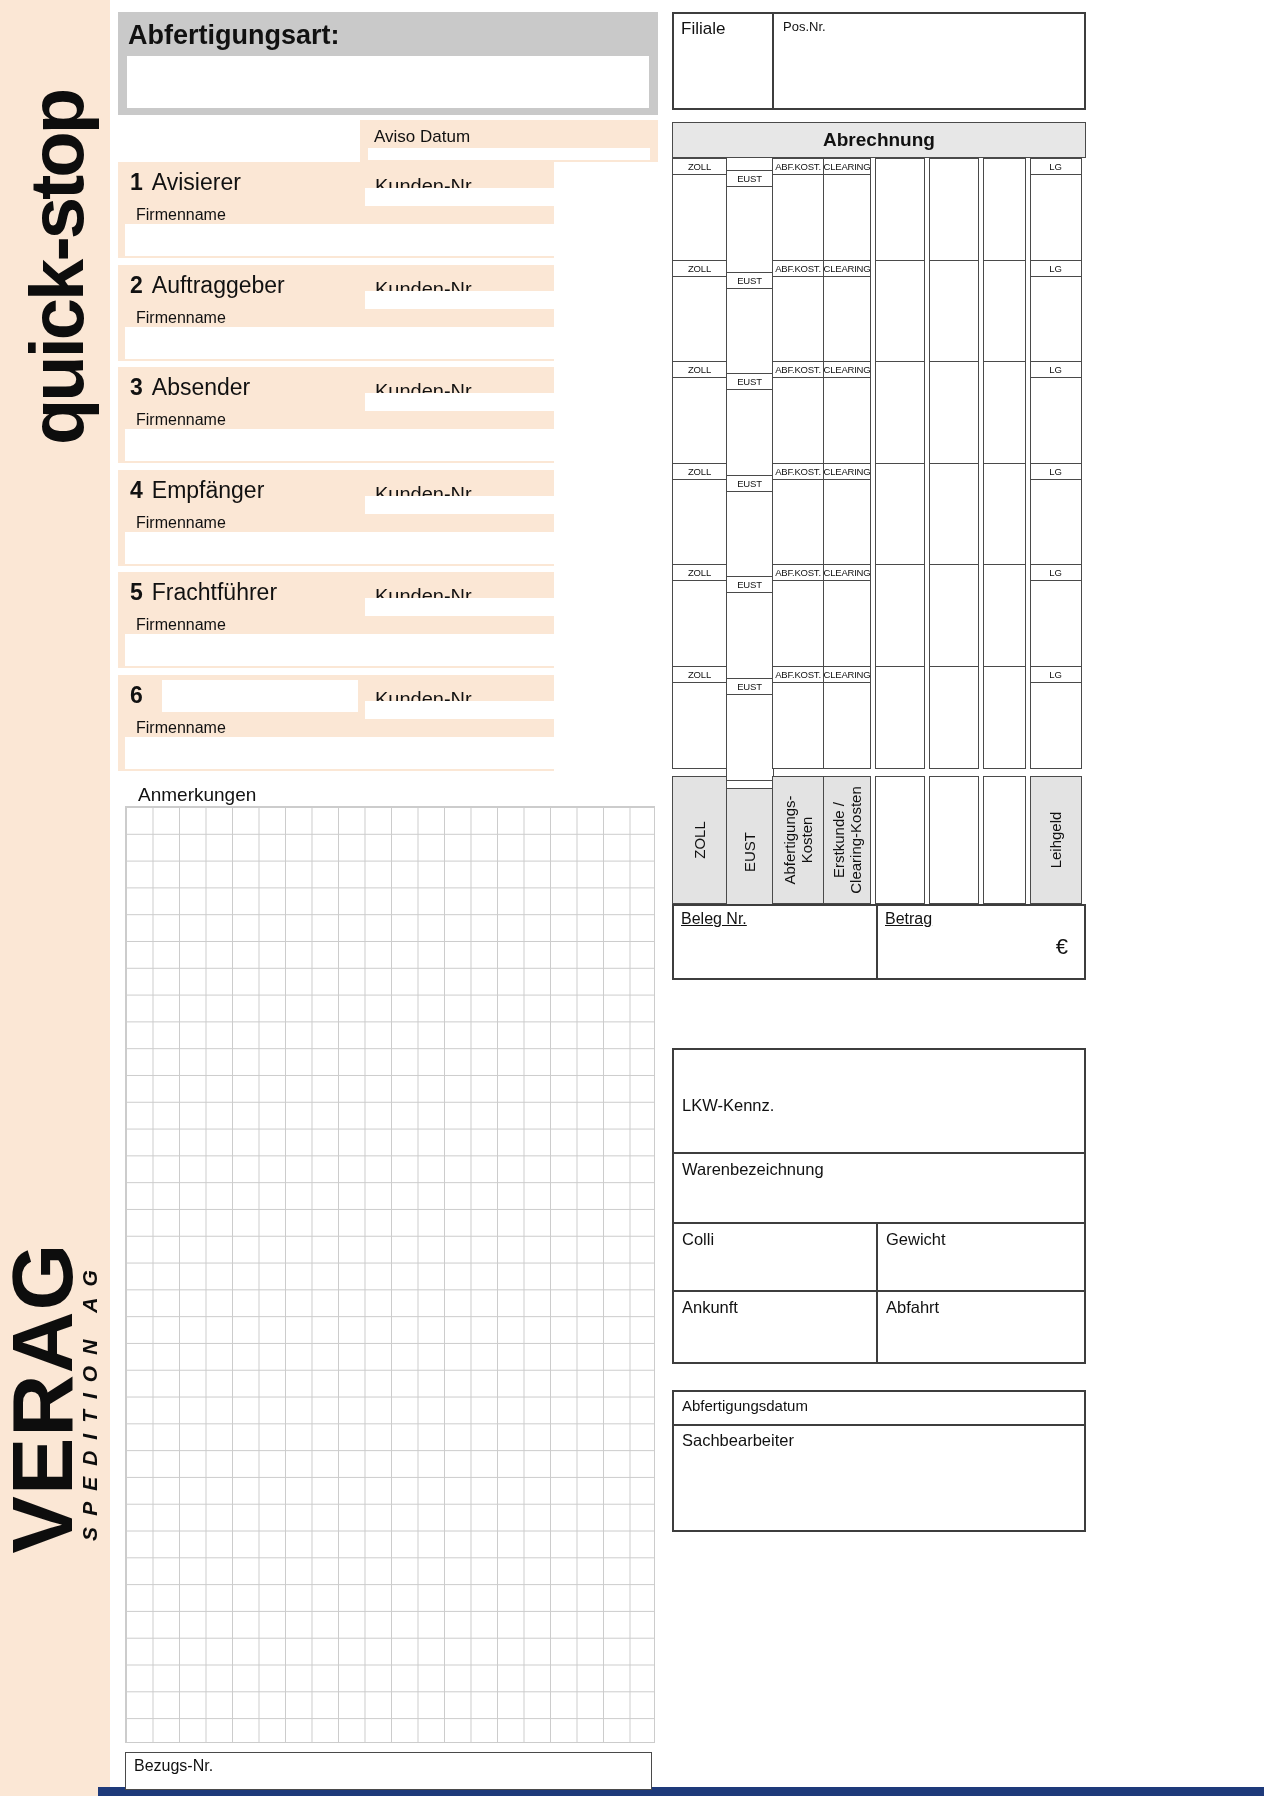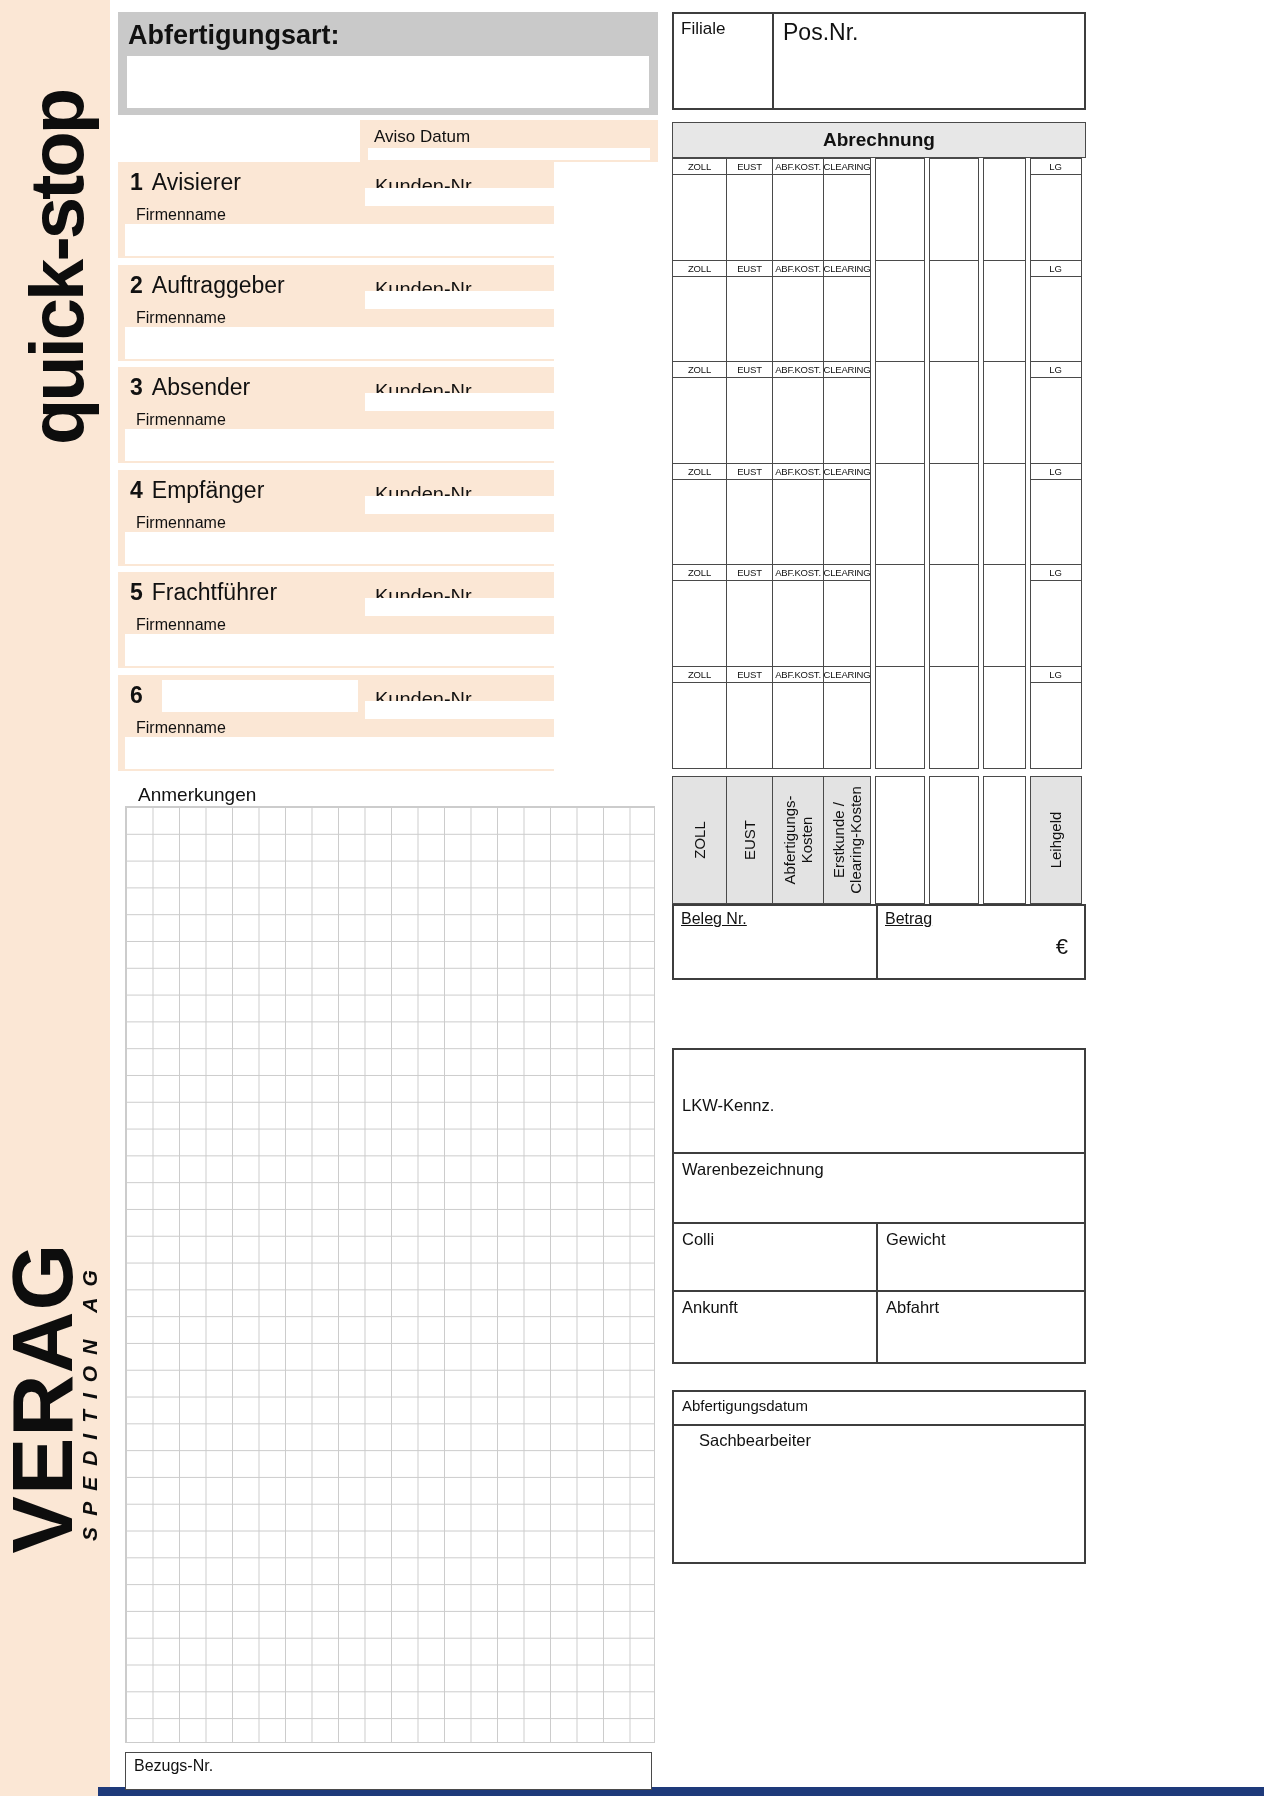--- a/index.html
+++ b/index.html
@@ -22,21 +22,21 @@
   .bottom-bar{position:absolute; left:98px; top:1787px; width:1166px; height:9px; background:var(--footer-blue);}
 
   
   .abfart-box{position:absolute; left:118px; top:12px; width:540px; height:103px; background:var(--header-gray);}
   .abfart-label{position:absolute; left:10px; top:8px; font-size:27px; font-weight:600;}
   .abfart-field{position:absolute; left:9px; top:44px; width:522px; height:52px; background:#ffffff;}
 
   
   .filiale-box{position:absolute; left:672px; top:12px; width:414px; height:98px; background:#ffffff; border:2px solid var(--border-dark); display:flex;}
   .filiale-cell{width:100px; border-right:2px solid var(--border-dark); padding:5px 7px; font-size:17px;}
-  .posnr-cell{flex:1; padding:5px 9px; font-size:23px;}
+  .posnr-cell{flex:1; padding:5px 9px; font-size:13px;}
 
   
   .aviso-strip{position:absolute; left:360px; top:120px; width:298px; height:42px; background:var(--peach);}
   .aviso-label{position:absolute; left:14px; top:7px; font-size:17px;}
   .aviso-field{position:absolute; left:8px; top:28px; width:282px; height:12px; background:#ffffff;}
 
   
   .abrechnung{position:absolute; left:672px; top:122px; width:414px; height:36px; background:var(--panel-gray); border:1.5px solid var(--border-mid); display:flex; align-items:center; justify-content:center; font-size:19px; font-weight:600;}
 
   
@@ -49,21 +49,21 @@
   .firmen-label{position:absolute; left:18px; top:44px; font-size:16px;}
   .firmen-field{position:absolute; left:7px; top:62px; width:525px; height:32px; background:#ffffff;}
 
   
   .cost-table{position:absolute; left:672px; top:158px; width:414px;}
   .ct-row{display:flex; height:103px;}
   .ct-row + .ct-row{margin-top:-1.5px;}
   .ct-cell{position:relative; border:1.5px solid var(--border-mid); background:#ffffff; height:103px;}
   .grp + .grp{margin-left:-1.5px;}
   .sep{margin-left:4px;}
-  .c0{width:55px;} .c1{width:48px;} .c2{width:52px;} .c3{width:48px;}
+  .c0{width:55px;} .c1{width:48px;margin-top:12px;} .c2{width:52px;} .c3{width:48px;}
   .c4{width:50px;} .c5{width:50px;} .c6{width:43px;} .c7{width:52px;}
   .ct-head{font-size:9.5px; text-align:center; padding-top:2px; height:16px; border-bottom:1px solid var(--border-mid); line-height:1.3; letter-spacing:-0.2px; overflow:hidden;}
 
   
   .cost-footer{position:absolute; left:672px; top:776px; width:414px; display:flex;}
   .cf-cell{position:relative; height:128px; border:1.5px solid var(--border-mid); background:#ffffff;}
   .cf-cell.gray{background:var(--cell-gray);}
   .rot{position:absolute; left:50%; top:50%; width:122px; transform:translate(-50%,-50%) rotate(-90deg); white-space:pre-line; text-align:center; font-size:15px; line-height:1.15;}
 
   
@@ -85,21 +85,21 @@
   .lkw-row:last-child{border-bottom:none;}
   .lkw-r1{height:64px;margin-top:40px;} .lkw-r2{height:70px;}
   .lkw-split{display:flex; padding:0; height:68px;}
   .lkw-split.r4{height:70px;}
   .lkw-split .half{width:204px; border-right:2px solid var(--border-dark); padding:6px 8px;}
   .lkw-split .half2{flex:1; padding:6px 8px;}
 
   
   .datum-group{position:absolute; left:672px; top:1390px; width:414px; border:2px solid var(--border-dark); background:#ffffff;}
   .datum-row1{height:34px; border-bottom:2px solid var(--border-dark); padding:5px 8px; font-size:15px;}
-  .datum-row2{height:136px; padding:5px 25px; font-size:16.5px;}
+  .datum-row2{height:104px; padding:5px 8px; font-size:16.5px;}
 
   
   .bezugs-box{position:absolute; left:125px; top:1752px; width:527px; height:38px; border:1.5px solid var(--border-mid); background:#ffffff; padding:4px 8px; font-size:16px;}
 </style>
 </head>
 <body>
 
 <div class="page">
 
   <div class="left-strip">

